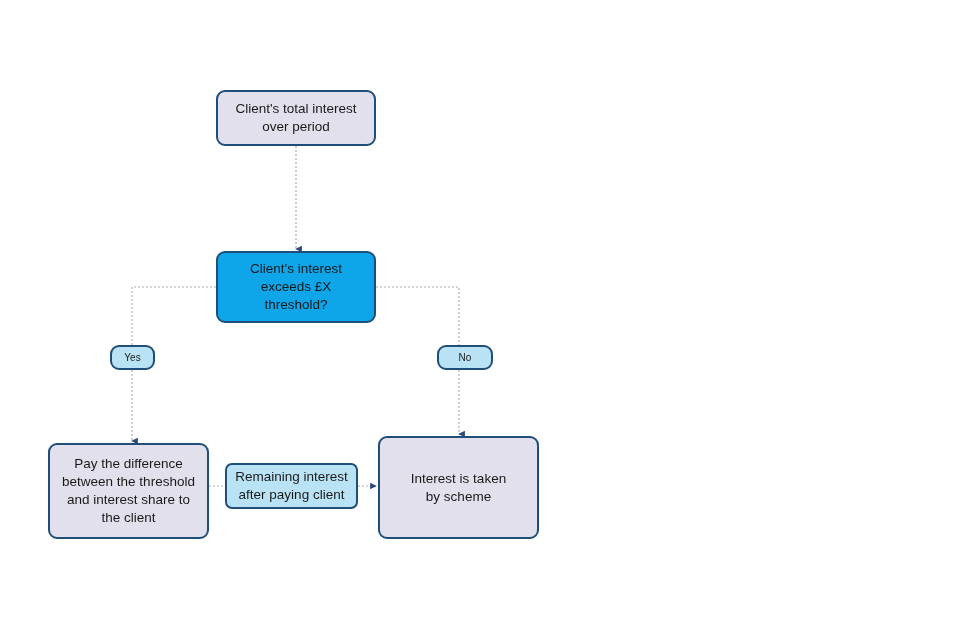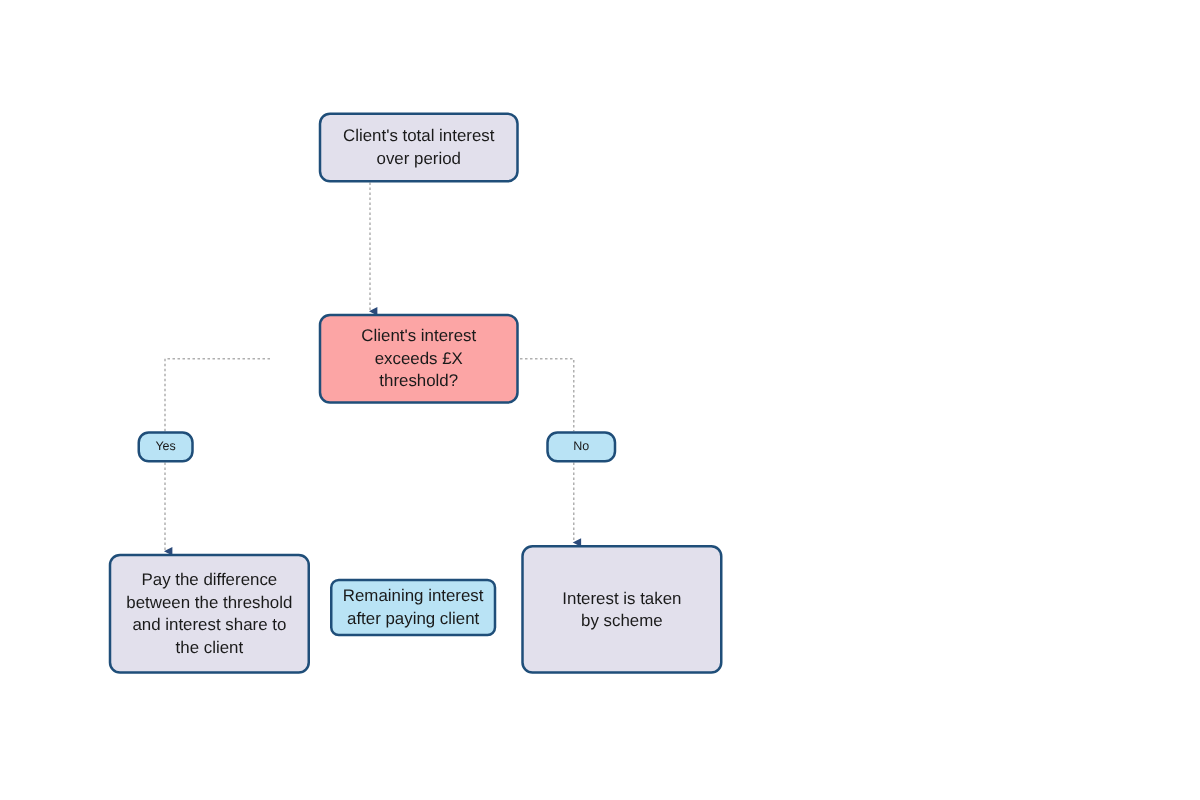--- a/index.html
+++ b/index.html
@@ -30,30 +30,29 @@
   .node {
     position: absolute;
     box-sizing: border-box;
     display: flex;
     align-items: center;
     justify-content: center;
     text-align: center;
     color: #1a1a1a;
     line-height: 1.32;
     white-space: pre-line;
-    margin-left: 39px;
   }
   .node-process {
     background: #e2e0ec;
     border: 2px solid #1f4e79;
     border-radius: 9px;
     font-size: 13.5px;
   }
   .node-decision {
-    background: #fca5a5;
+    background: #0ea5e9;
     border: 2px solid #1f4e79;
     border-radius: 9px;
     font-size: 13.5px;
   }
   .node-note {
     background: #b9e3f5;
     border: 2px solid #1f4e79;
     border-radius: 7px;
     font-size: 13.5px;
   }

